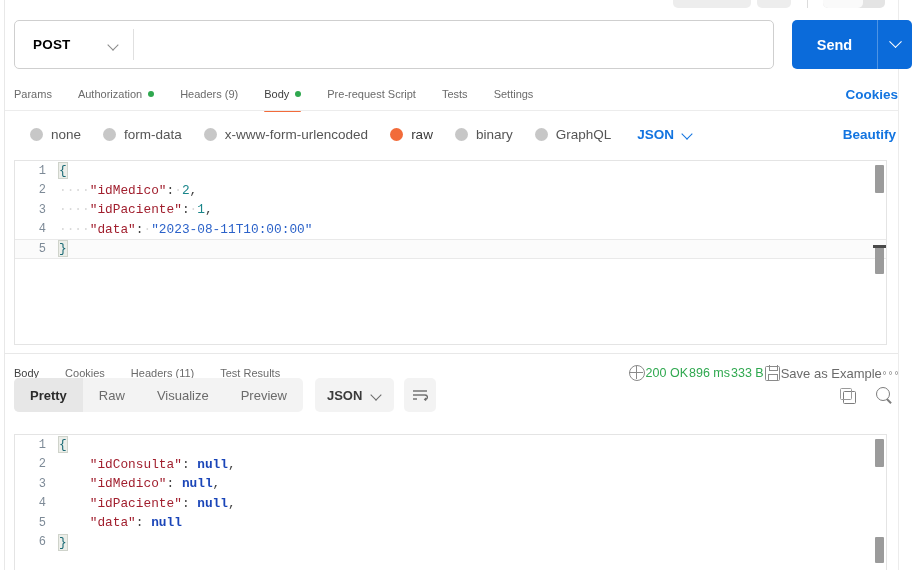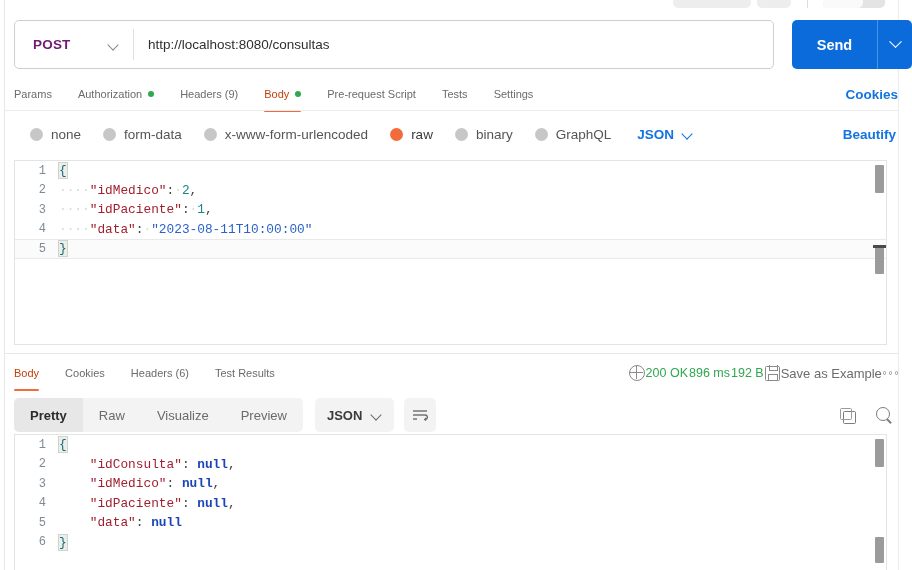--- a/index.html
+++ b/index.html
@@ -54,21 +54,21 @@
   .url-box {
     position: absolute; left: 0; top: 0; width: 760px; height: 49px;
     border: 1px solid #cfcfcf; border-radius: 5px; background: #ffffff;
     display: flex; align-items: center;
   }
   .method-sel {
     display: flex; align-items: center; height: 47px;
     padding: 0 0 0 18px; min-width: 118px; cursor: pointer;
   }
   .method-label {
-    font-size: 13.5px; font-weight: 600; color: #701a75;
+    font-size: 13.5px; font-weight: 600; color: #000000;
     letter-spacing: .2px;
   }
   .chev {
     margin-left: auto; margin-right: 14px; width: 10px; height: 10px;
     position: relative;
   }
   .chev::before {
     content: ""; position: absolute; left: 0; top: 1px;
     width: 7px; height: 7px;
     border-right: 1.4px solid #8a8a8a; border-bottom: 1.4px solid #8a8a8a;
@@ -104,21 +104,21 @@
   
   .req-tabs {
     position: absolute; left: 14px; top: 78px; width: 884px; height: 32px;
     display: flex; align-items: flex-start;
   }
   .rtab {
     position: relative; height: 32px; display: flex; align-items: center;
     margin-right: 26px; font-size: 11px; color: #6b6b6b; cursor: pointer;
     white-space: nowrap;
   }
-  .rtab.active { color: #c2410c; font-weight: 400; }
+  .rtab.active { color: #404040; font-weight: 400; }
   .rtab.active::after {
     content: ""; position: absolute; left: 0; right: 0; bottom: -2px;
     height: 2.5px; background: #f26b3a; border-radius: 2px;
   }
   .dot-g {
     width: 6px; height: 6px; border-radius: 50%; background: #2fa84f;
     margin-left: 6px; display: inline-block;
   }
   .cookies-link {
     position: absolute; right: 0px; top: 0; height: 32px;
@@ -249,21 +249,21 @@
   .icon-dots {
     display: flex; gap: 2.5px; align-items: center; cursor: pointer; flex: none;
   }
   .icon-dots i {
     width: 3.4px; height: 3.4px; border-radius: 50%;
     border: 1px solid #9a9a9a; display: block;
   }
 
   
   .view-bar {
-    position: absolute; left: 14px; top: 398px; width: 884px; height: 34px;
+    position: absolute; left: 14px; top: 378px; width: 884px; height: 34px;
     display: flex; align-items: center;
   }
   .seg {
     display: flex; align-items: center; height: 34px;
     background: #f3f3f3; border-radius: 5px; overflow: hidden;
   }
   .seg-item {
     height: 34px; padding: 0 16px; display: flex; align-items: center;
     font-size: 13px; color: #6b6b6b; cursor: pointer; white-space: nowrap;
   }
@@ -332,21 +332,20 @@
   <div class="left-rail"></div>
   <div class="right-rail"></div>
 
   <div class="url-row">
     <div class="url-box">
       <div class="method-sel">
         <span class="method-label">POST</span>
         <span class="chev"></span>
       </div>
       <div class="method-div"></div>
-      <input class="url-input" type="text" value="http://localhost:8080/consultas" placeholder="Enter URL or paste text" style="">
     </div>
     <div class="send-btn">
       <div class="send-main">Send</div>
       <div class="send-div"></div>
       <div class="send-caret"></div>
     </div>
   </div>
 
   <div class="req-tabs" id="req-tabs">
       <div class="rtab">
@@ -441,30 +440,30 @@
 
   <div class="res-divider"></div>
   <div class="res-tabs" id="res-tabs">
       <div class="rtab active">
         <span>Body</span>
       </div>
       <div class="rtab">
         <span>Cookies</span>
       </div>
       <div class="rtab">
-        <span>Headers (6)</span>
+        <span>Headers (11)</span>
       </div>
       <div class="rtab">
         <span>Test Results</span>
       </div>
     <div class="meta">
       <span class="icon-globe"></span>
       <span class="mi">200 OK</span>
       <span class="mi">896 ms</span>
-      <span class="mi">192 B</span>
+      <span class="mi">333 B</span>
       <span class="icon-save"></span>
       <span class="save-lbl">Save as Example</span>
       <span class="icon-dots">
           <i></i>
           <i></i>
           <i></i>
         </span>
     </div>
   </div>
 

